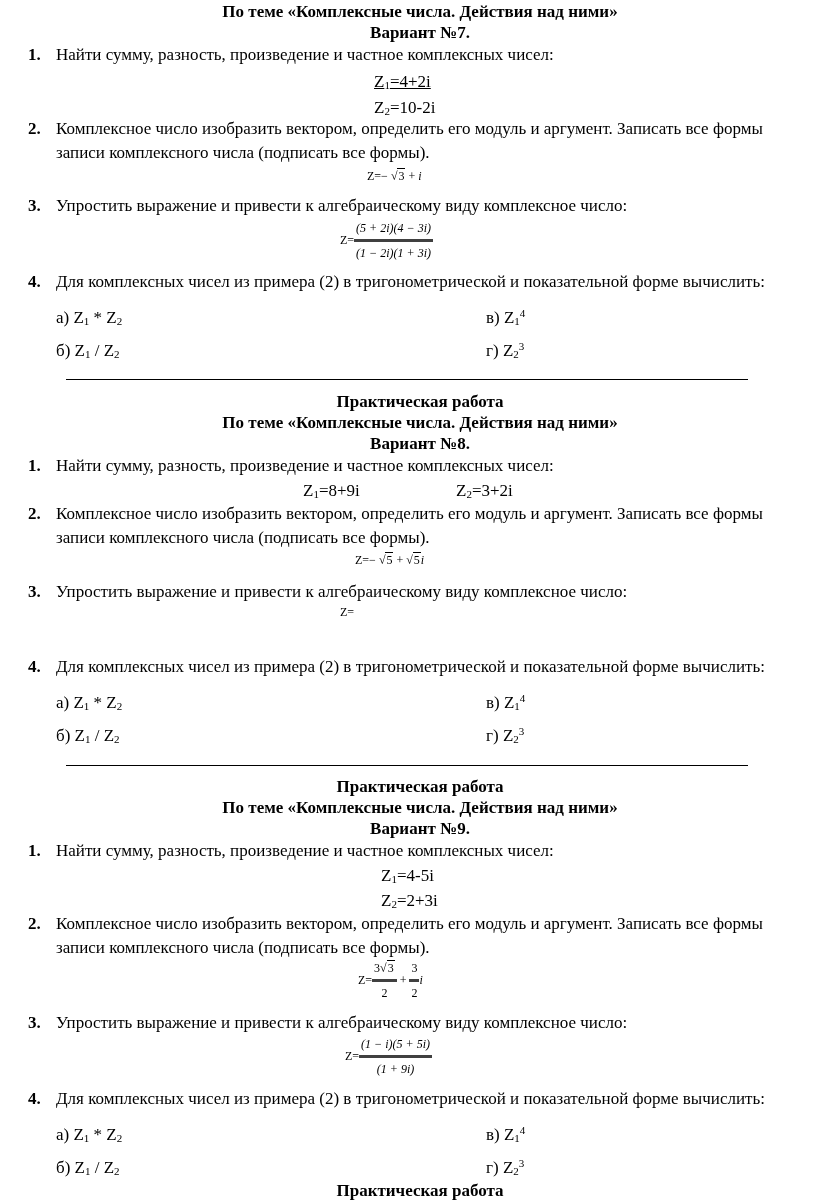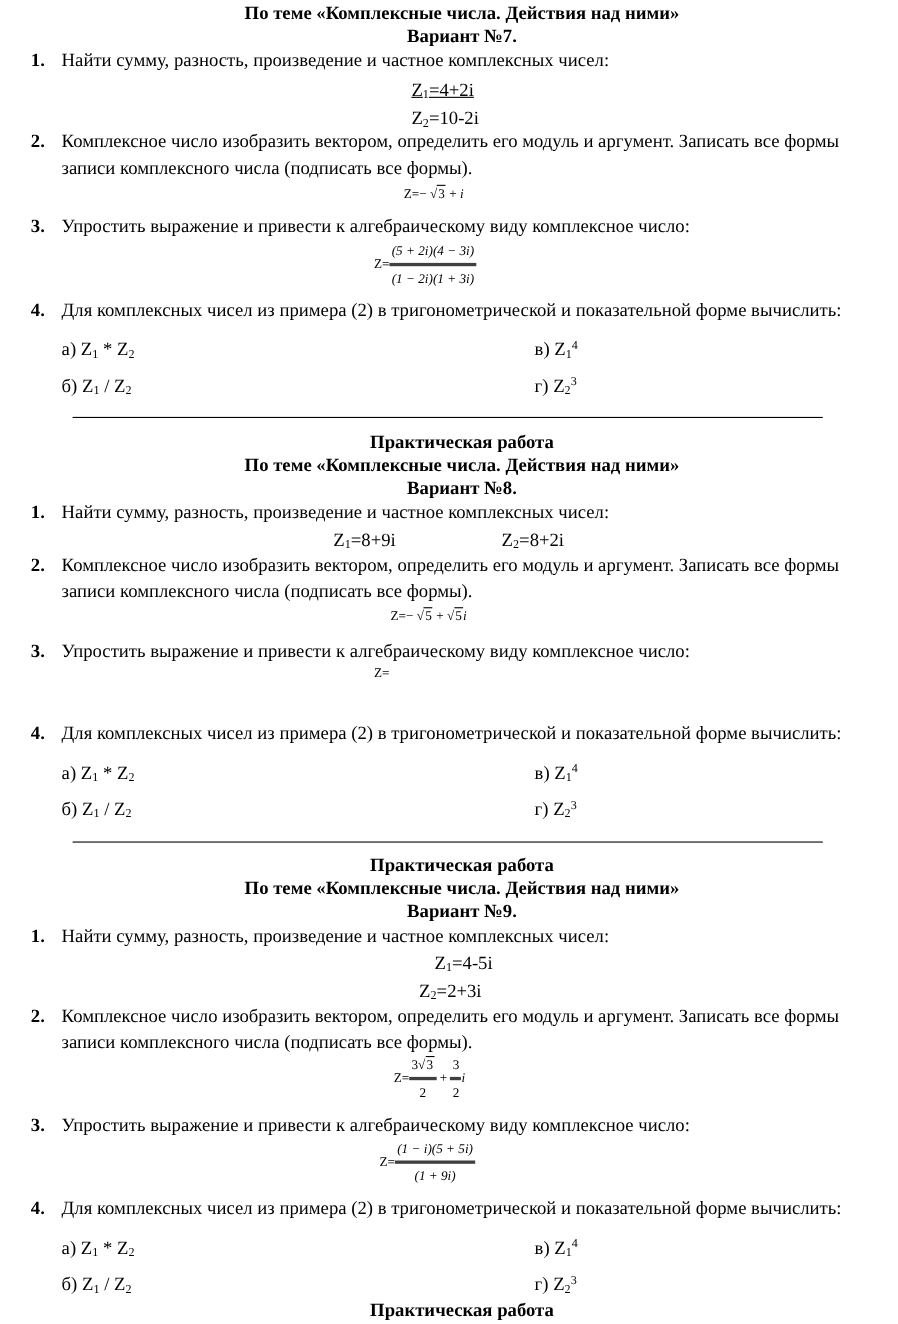--- a/index.html
+++ b/index.html
@@ -66,21 +66,21 @@
 <div class="hr" style="top:379px;"></div>
 
 <div>
   <div class="abs center bold" style="top:392px;">Практическая работа</div>
   <div class="abs center bold" style="top:413px;">По теме «Комплексные числа. Действия над ними»</div>
   <div class="abs center bold" style="top:434px;">Вариант №8.</div>
 
   <div class="abs num" style="top:456px;">1.</div>
   <div class="abs txt" style="top:456px;">Найти сумму, разность, произведение и частное комплексных чисел:</div>
   <div class="abs" style="top:481px; left:303px;">Z<sub>1</sub><span>=8+9i</span></div>
-  <div class="abs" style="top:481px; left:456px;">Z<sub>2</sub><span>=8+2i</span></div>
+  <div class="abs" style="top:481px; left:456px;">Z<sub>2</sub><span>=3+2i</span></div>
 
   <div class="abs num" style="top:504px;">2.</div>
   <div class="abs txt" style="top:504px;">Комплексное число изобразить вектором, определить его модуль и аргумент. Записать все формы</div>
   <div class="abs txt" style="top:528px;">записи комплексного числа (подписать все формы).</div>
   <div class="abs formula" style="top:553px; left:355px;">
     <span>Z=</span><span>−</span>
     <span class="sqrt">√<span class="rad">5</span></span>
     <span>+</span>
     <span class="sqrt">√<span class="rad">5</span></span><span class="it">i</span>
   </div>
@@ -101,21 +101,21 @@
 
 <div class="hr" style="top:765px;"></div>
 
 <div>
   <div class="abs center bold" style="top:777px;">Практическая работа</div>
   <div class="abs center bold" style="top:798px;">По теме «Комплексные числа. Действия над ними»</div>
   <div class="abs center bold" style="top:819px;">Вариант №9.</div>
 
   <div class="abs num" style="top:841px;">1.</div>
   <div class="abs txt" style="top:841px;">Найти сумму, разность, произведение и частное комплексных чисел:</div>
-  <div class="abs" style="top:866px; left:381px;margin-left:14px;">Z<sub>1</sub><span>=4-5i</span></div>
+  <div class="abs" style="top:866px; left:381px;">Z<sub>1</sub><span>=4-5i</span></div>
   <div class="abs" style="top:891px; left:381px;">Z<sub>2</sub><span>=2+3i</span></div>
 
   <div class="abs num" style="top:914px;">2.</div>
   <div class="abs txt" style="top:914px;">Комплексное число изобразить вектором, определить его модуль и аргумент. Записать все формы</div>
   <div class="abs txt" style="top:938px;">записи комплексного числа (подписать все формы).</div>
   <div class="abs formula" style="top:958px; left:358px;">
     <span style="vertical-align:middle;">Z=</span><span class="frac">
       <span class="n"><span>3</span><span class="sqrt">√<span class="rad">3</span></span></span>
       <span class="d">2</span>
     </span>

